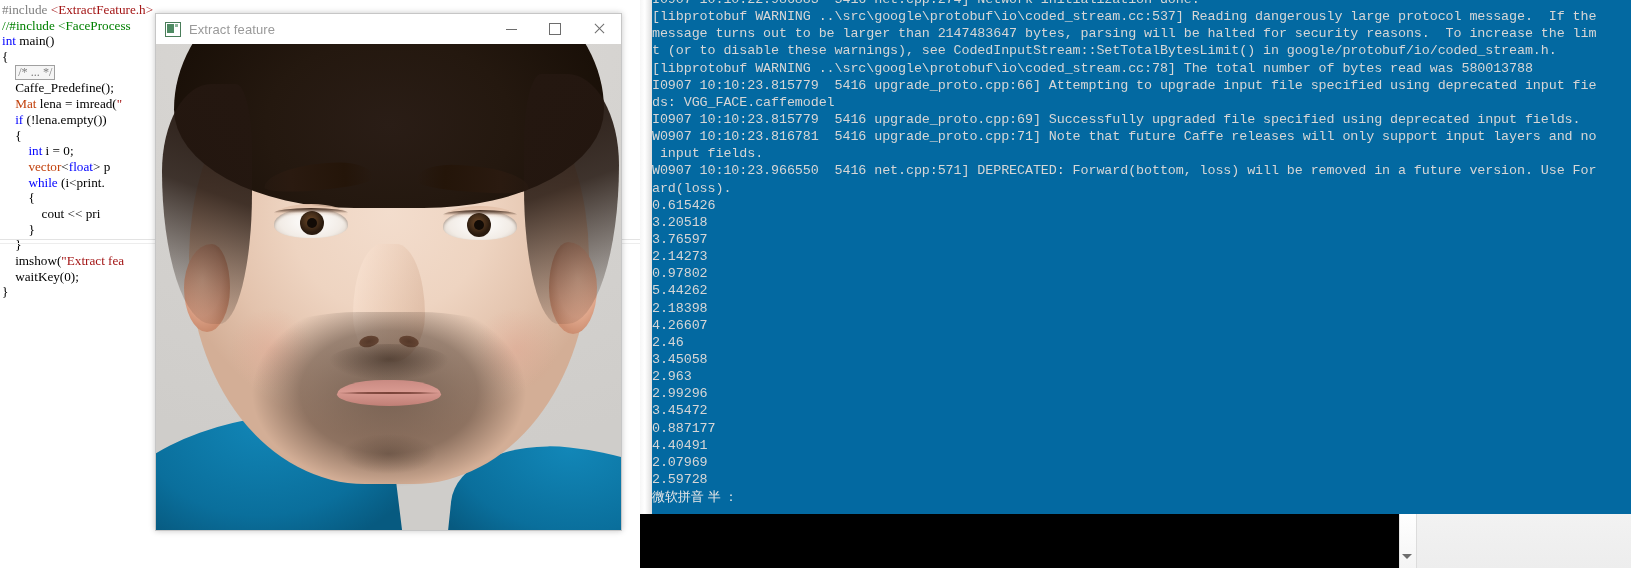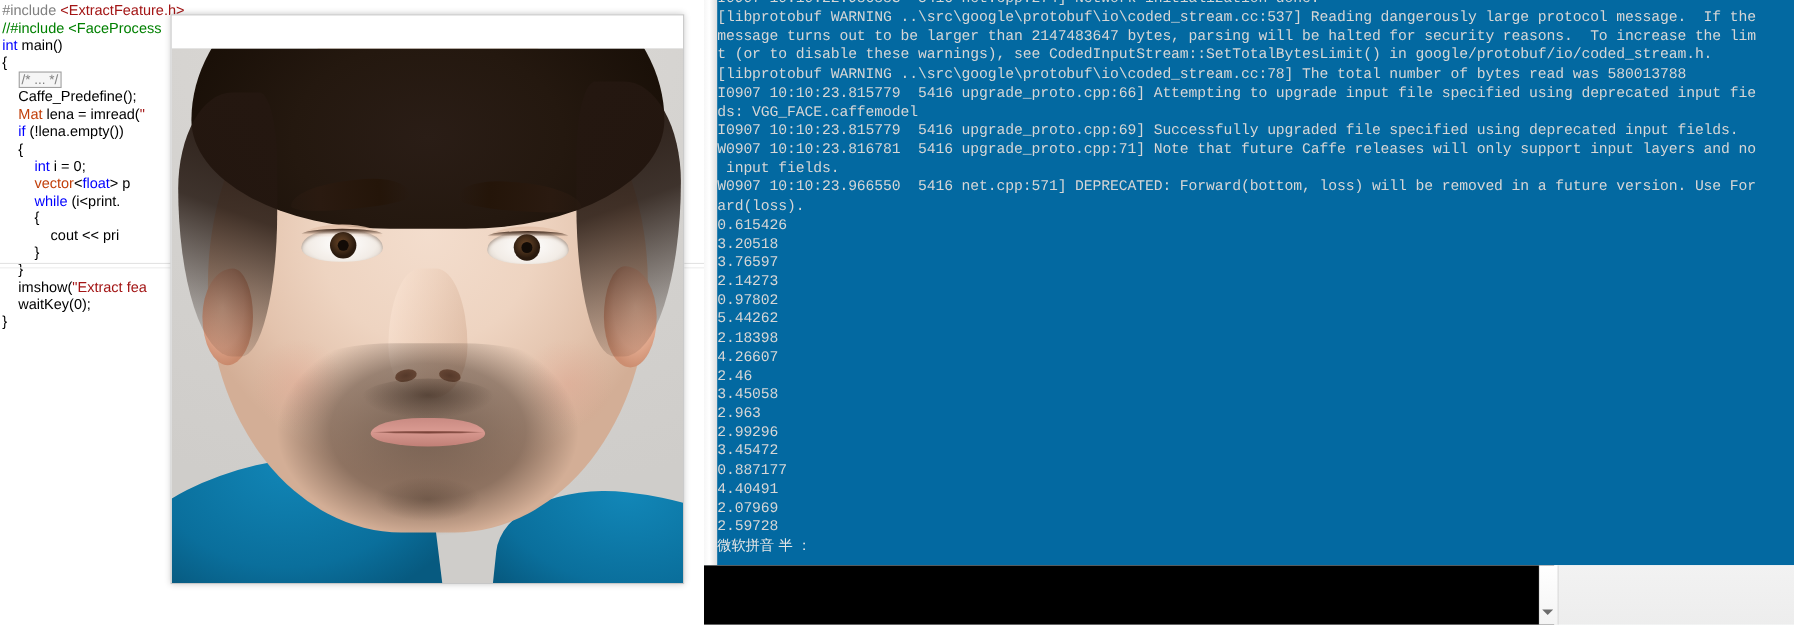--- a/index.html
+++ b/index.html
@@ -11,21 +11,21 @@
   }
   #root { position: relative; width: 1631px; height: 568px; overflow: hidden; }
 
   
   #editor {
     position: absolute; left: 0; top: 0; width: 648px; height: 568px;
     background: #ffffff; overflow: hidden;
   }
   #code {
     position: absolute; left: 0; top: 2px;
-    font-family: Liberation Sans, sans-serif;
+    font-family: Liberation Serif, serif;
     font-size: 13.2px;
     line-height: 15.7px;
     white-space: pre;
     color: #000000;
   }
   .ln { height: 15.7px; white-space: pre; padding-left: 2px; }
   .kw   { color: #0000ff; }
   .typ  { color: #c2410c; }
   .pre  { color: #808080; }
   .str  { color: #a31515; }
@@ -305,20 +305,39 @@
 
   <div id="bottom-strip">
     <div id="bottom-left-white"></div>
     <div id="bottom-gray2"></div>
     <div id="bottom-gray"></div>
     <div id="vscrollbar"></div>
     <div id="vscroll-arrow"></div>
   </div>
 
   <div id="imgwin">
+    <div id="imgwin-title">
+      <div id="win-icon">
+        <div class="ico-frame"></div>
+        <div class="ico-fill"></div>
+        <div class="ico-dot"></div>
+      </div>
+      <span id="imgwin-caption">Extract feature</span>
+      <div id="imgwin-controls">
+        <div class="wbtn">
+            <span class="min-glyph"></span>
+          </div>
+        <div class="wbtn">
+            <span class="max-glyph"></span>
+          </div>
+        <div class="wbtn">
+            <span class="close-glyph"></span>
+          </div>
+      </div>
+    </div>
     <div id="imgwin-body">
       <div id="face-photo">
         <div class="f-bg"></div>
         <div class="f-shirt"></div>
         <div class="f-shirt2"></div>
         <div class="f-neck"></div>
         <div class="f-head"></div>
         <div class="f-ear-l"></div>
         <div class="f-ear-r"></div>
         <div class="f-cheek-l"></div>

